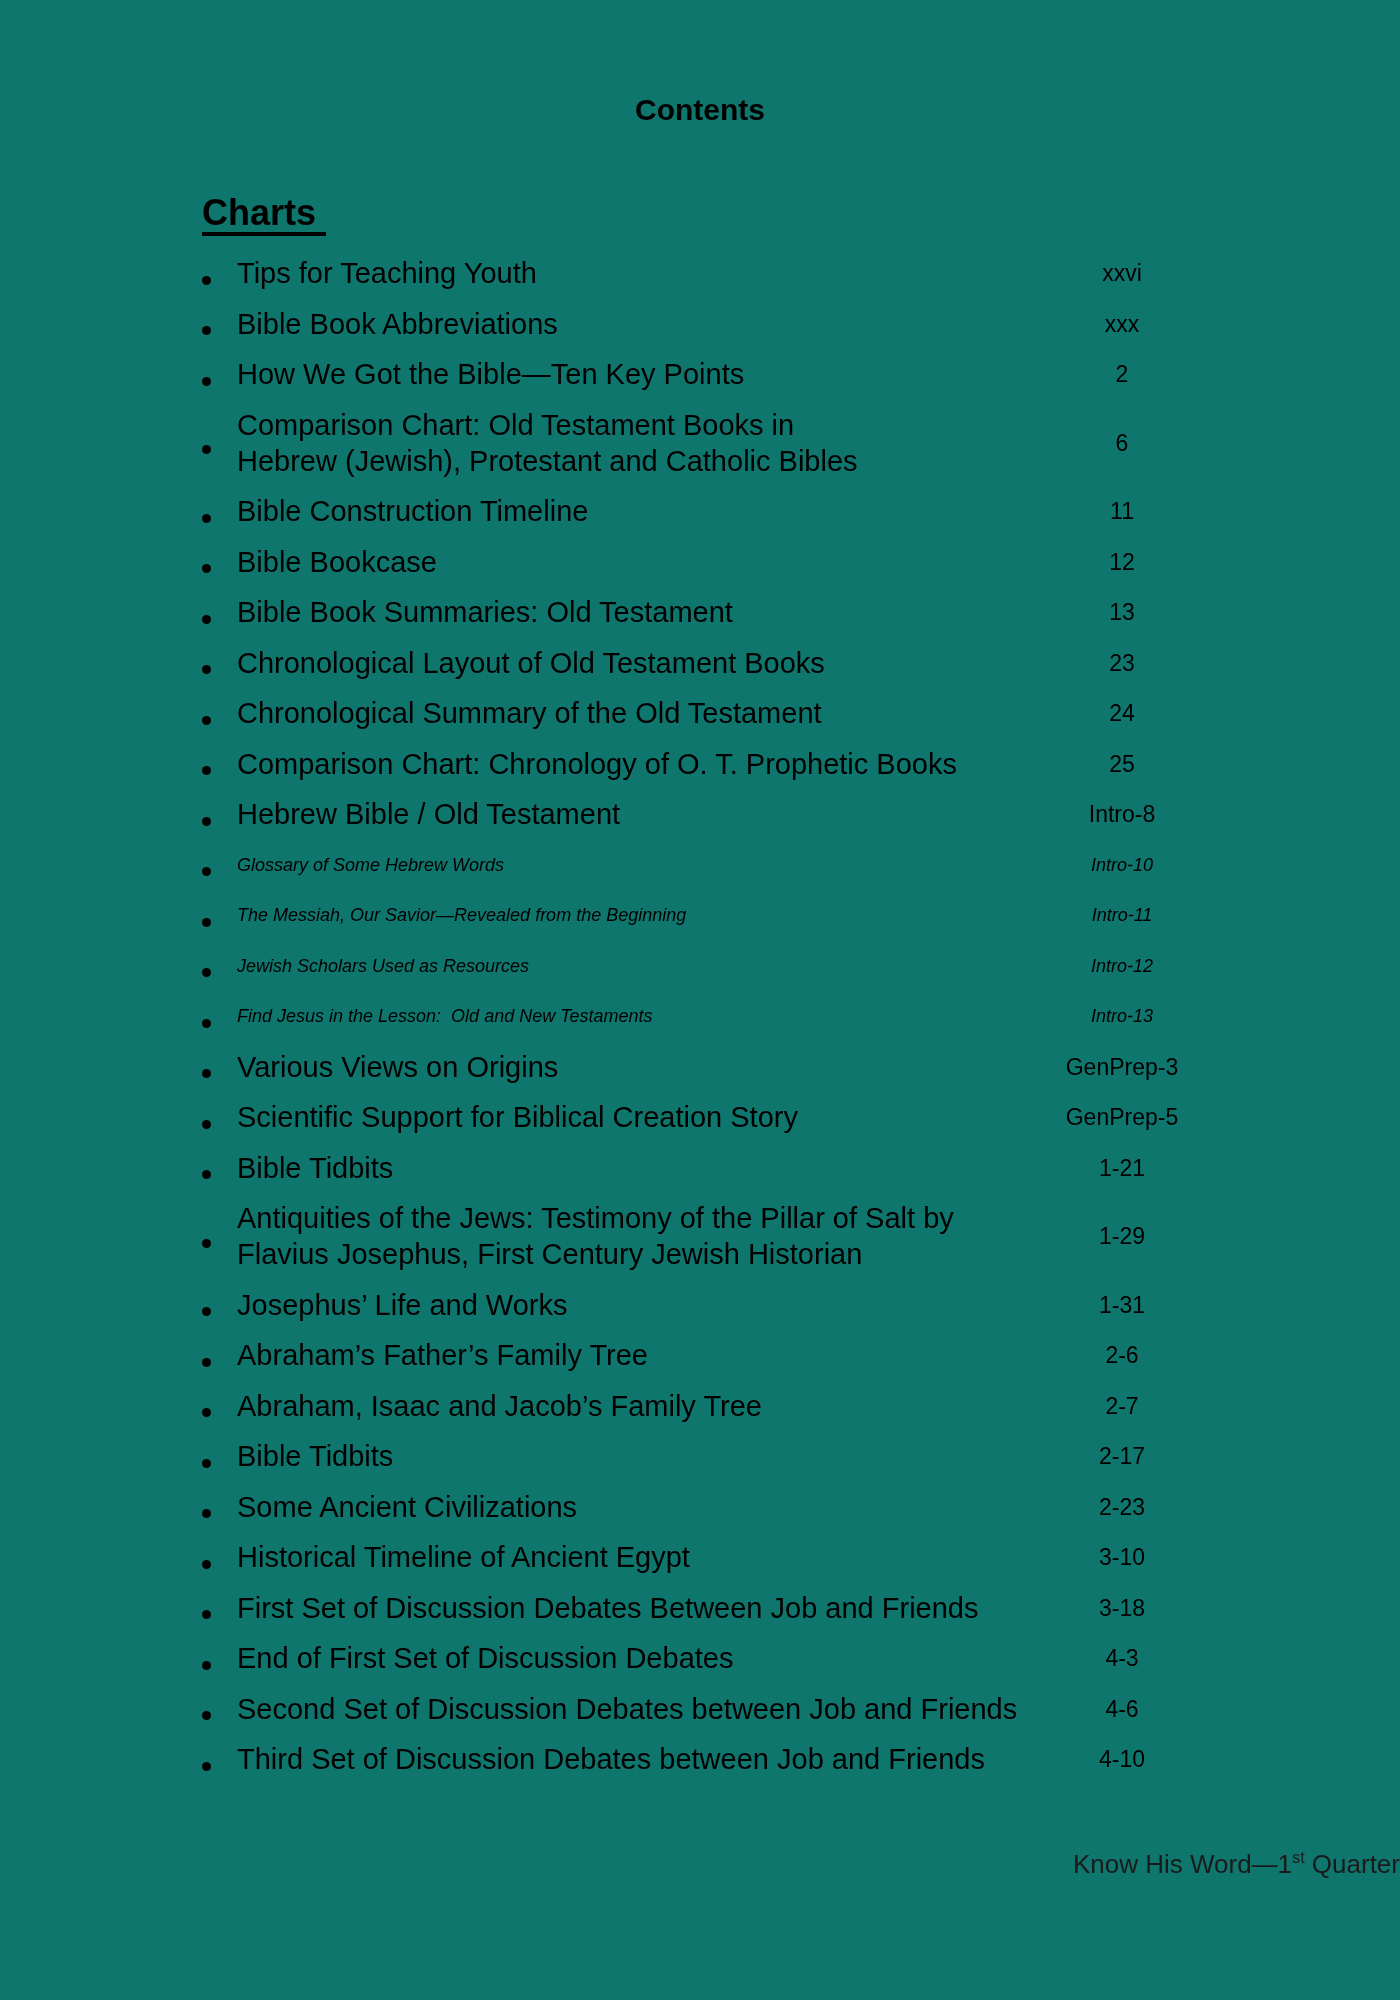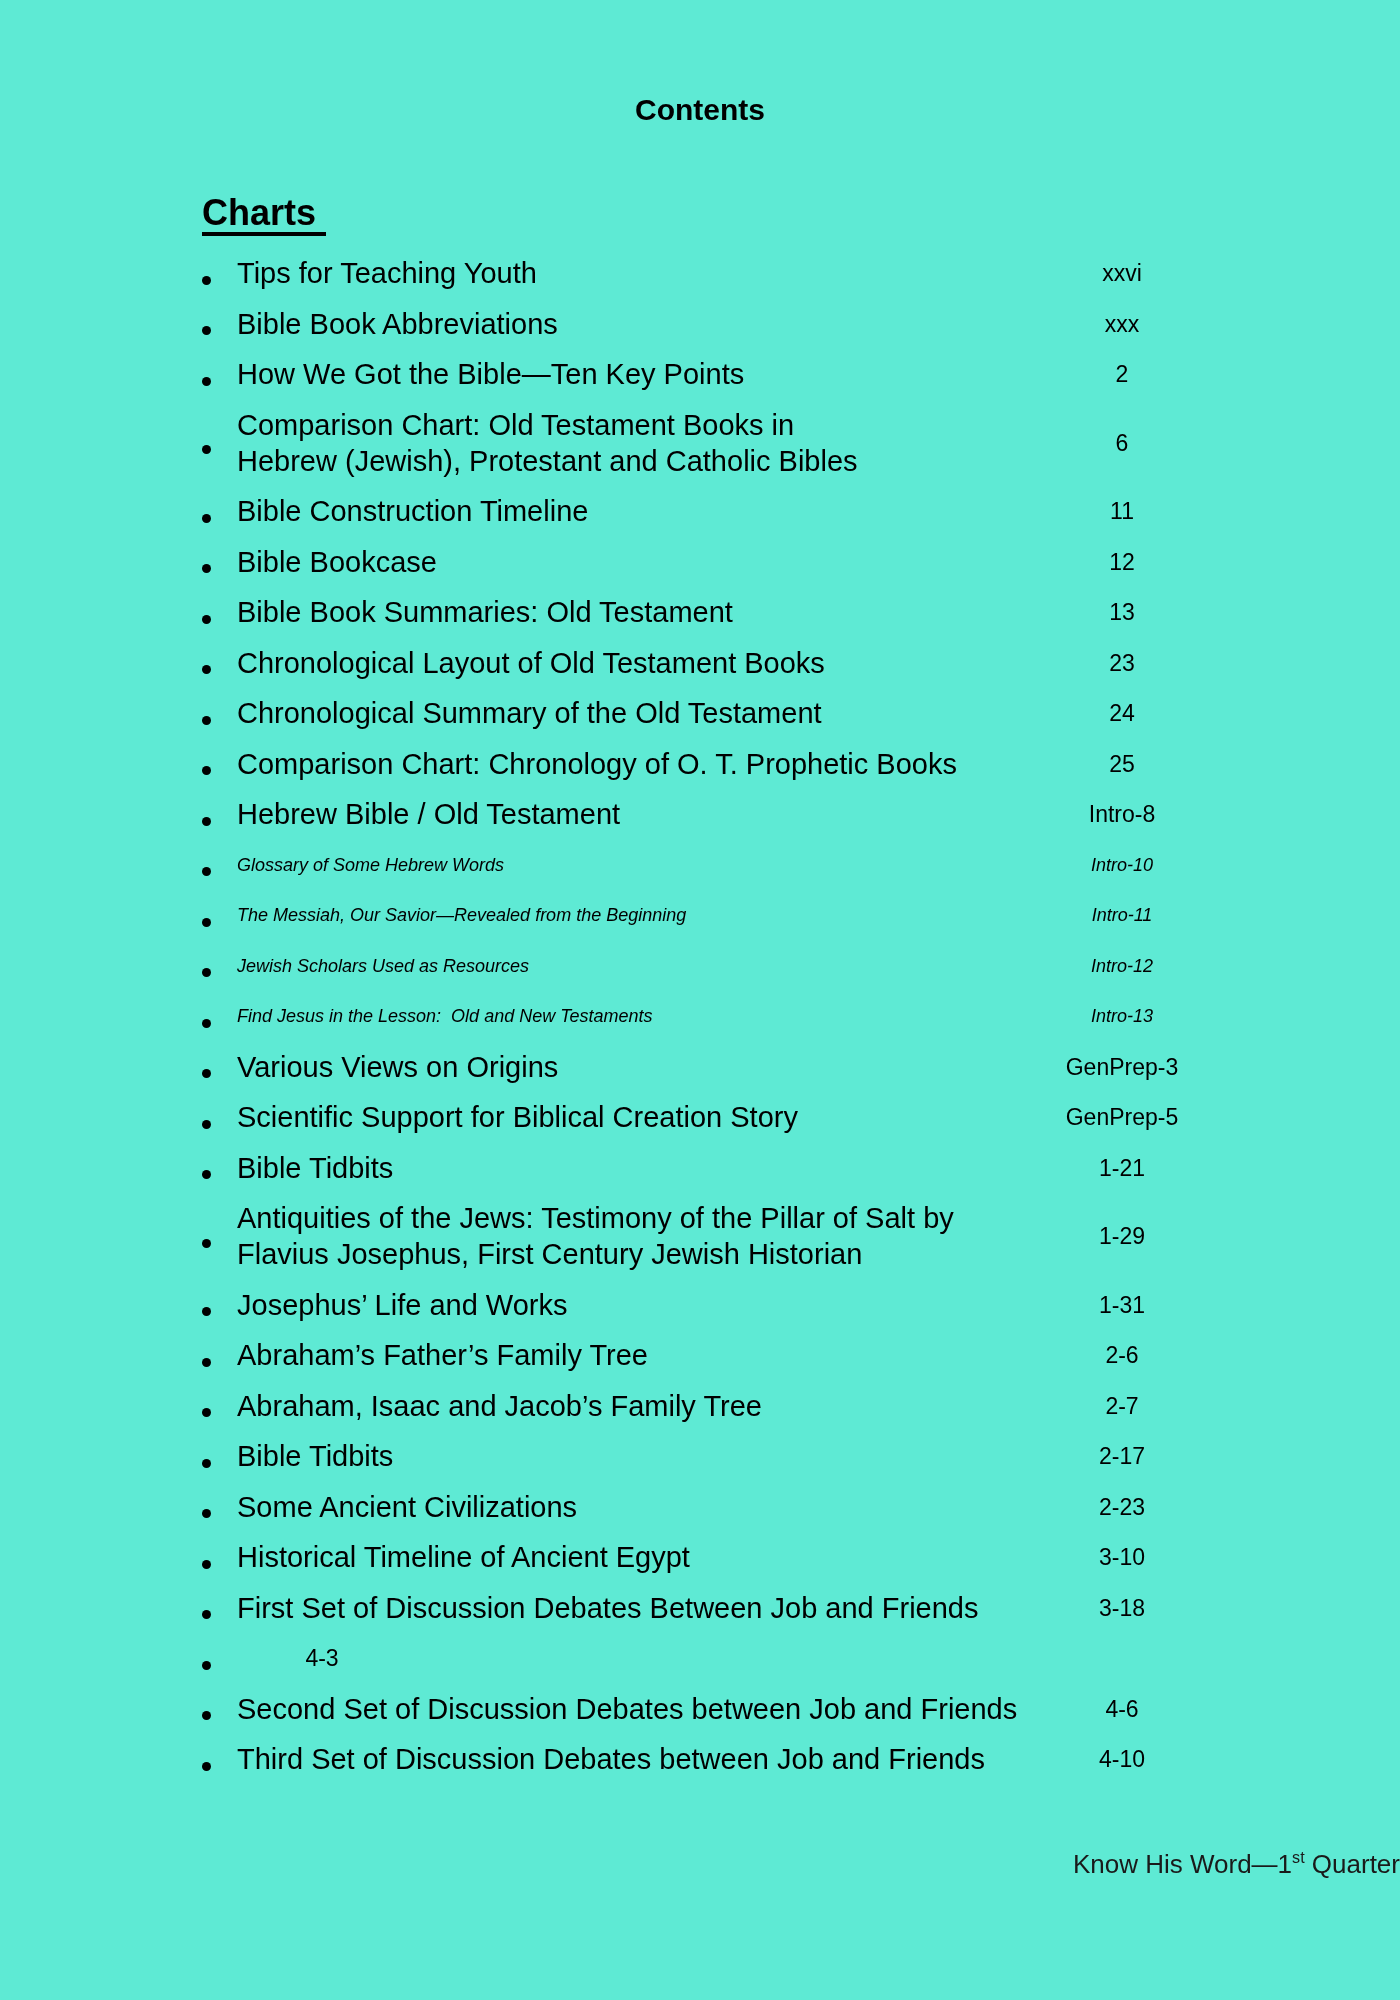--- a/index.html
+++ b/index.html
@@ -6,21 +6,21 @@
     margin: 0;
     padding: 0;
     background: #ffffff;
     color: #000000;
     font-family: "Liberation Sans", "DejaVu Sans", sans-serif;
   }
   .page {
     position: relative;
     width: 1400px;
     height: 2000px;
-    background: #5eead4;
+    background: #0f766e;
     overflow: hidden;
   }
   .page-title {
     position: absolute;
     top: 92px;
     left: 0;
     width: 1400px;
     text-align: center;
     font-size: 30px;
     font-weight: bold;
@@ -256,20 +256,21 @@
       </div>
 
       <div class="row">
         <span class="bullet"></span>
         <span class="itext">First Set of Discussion Debates Between Job and Friends</span>
         <span class="pnum">3-18</span>
       </div>
 
       <div class="row">
         <span class="bullet"></span>
+        <span class="itext">End of First Set of Discussion Debates</span>
         <span class="pnum">4-3</span>
       </div>
 
       <div class="row">
         <span class="bullet"></span>
         <span class="itext">Second Set of Discussion Debates between Job and Friends</span>
         <span class="pnum">4-6</span>
       </div>
 
       <div class="row">

